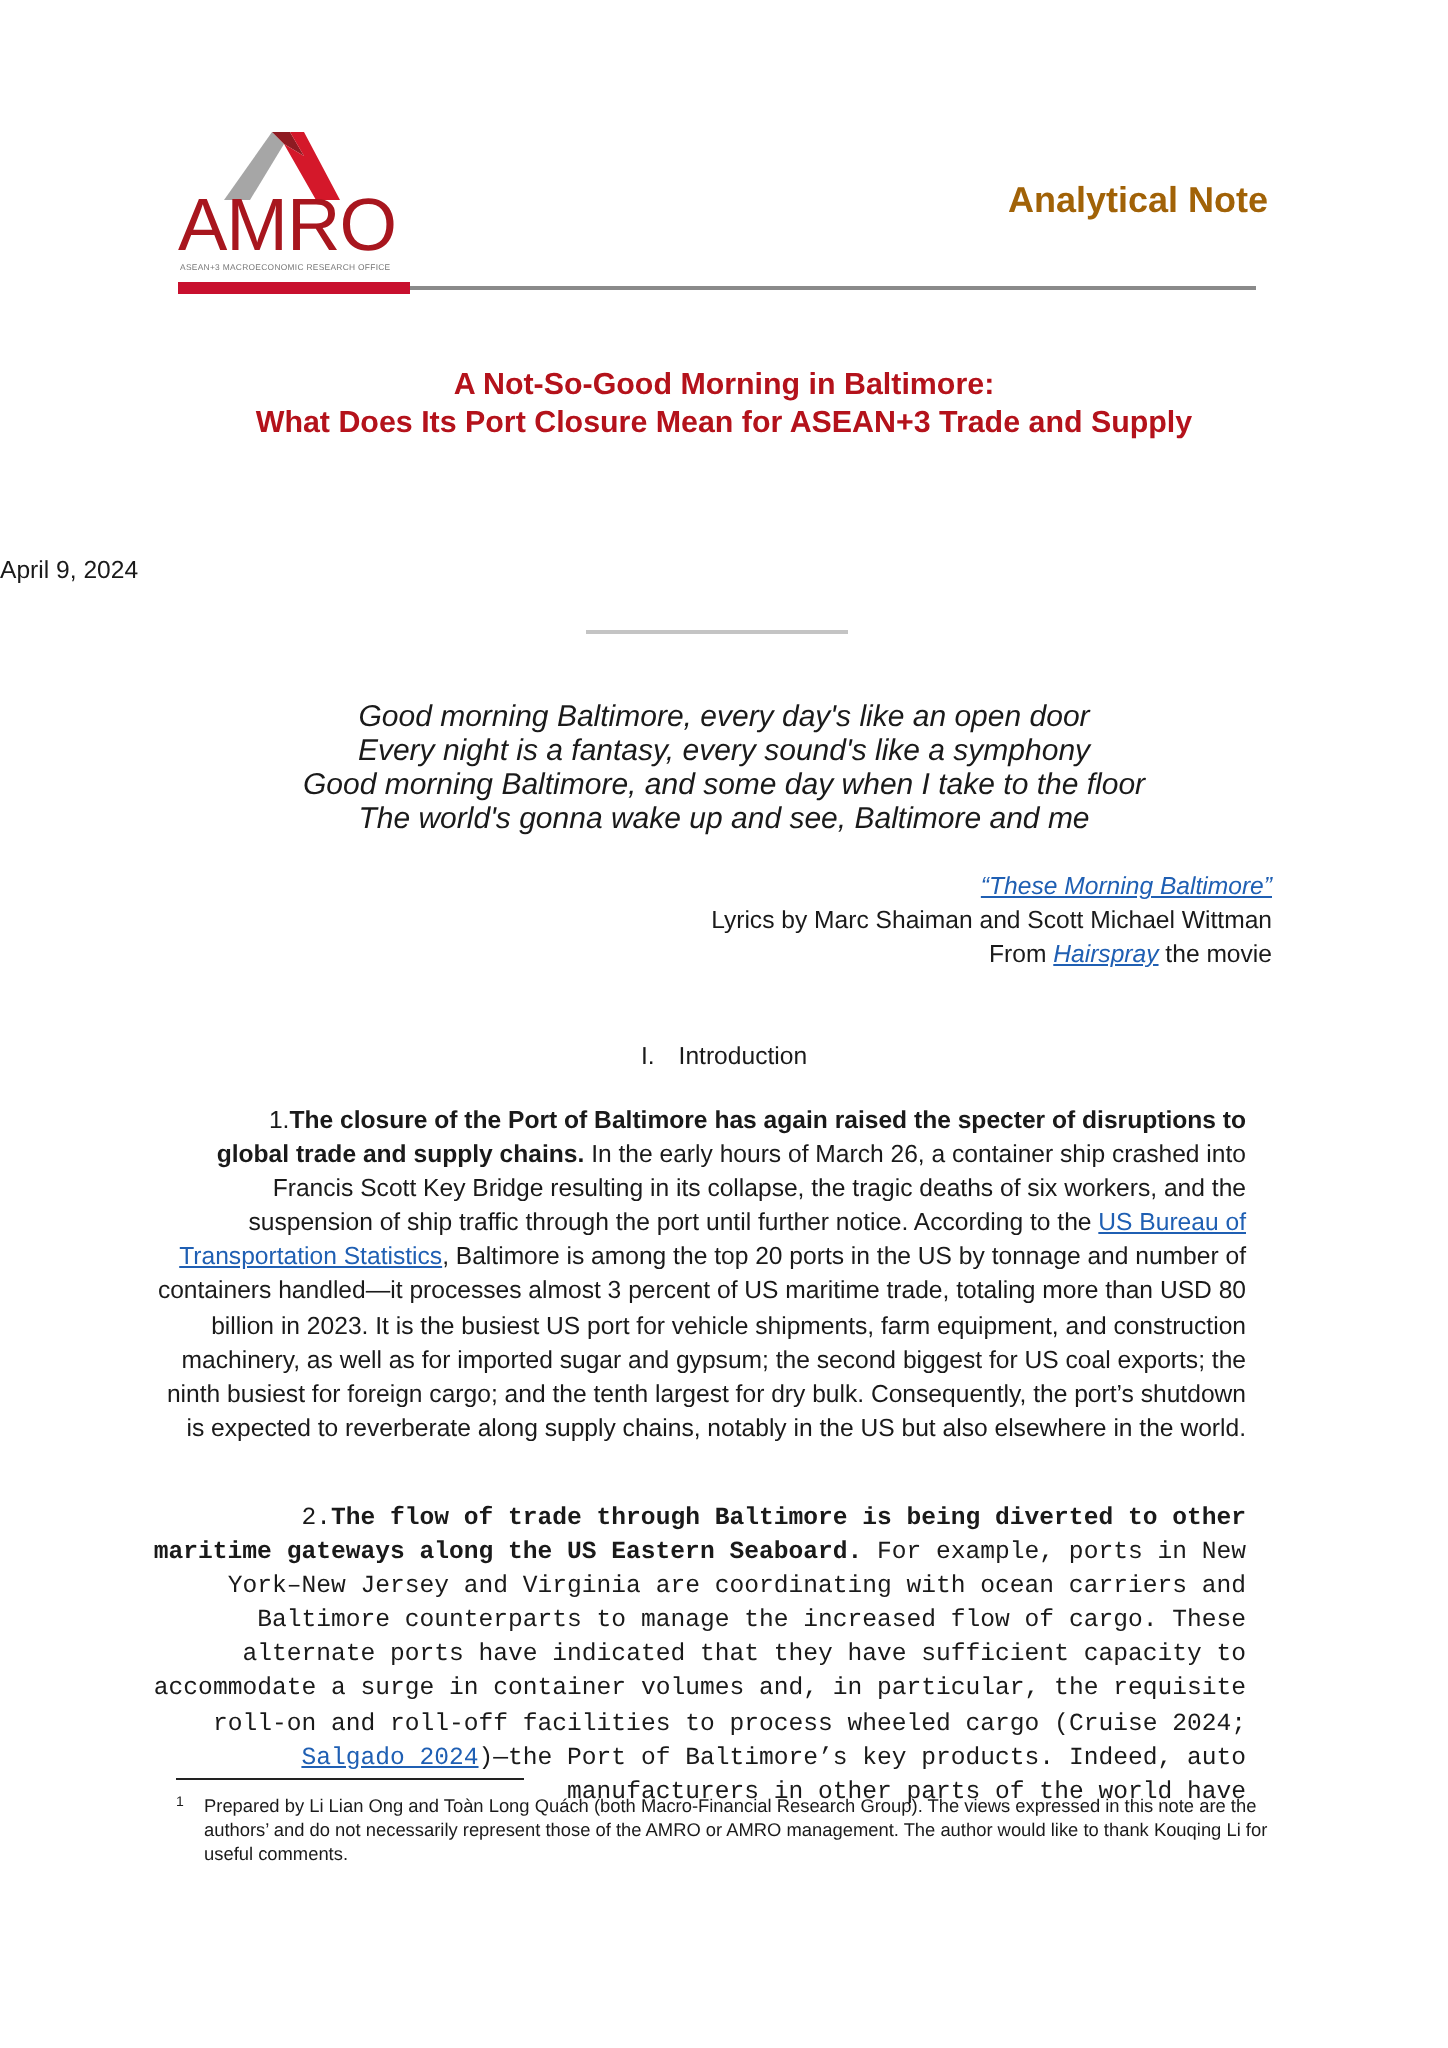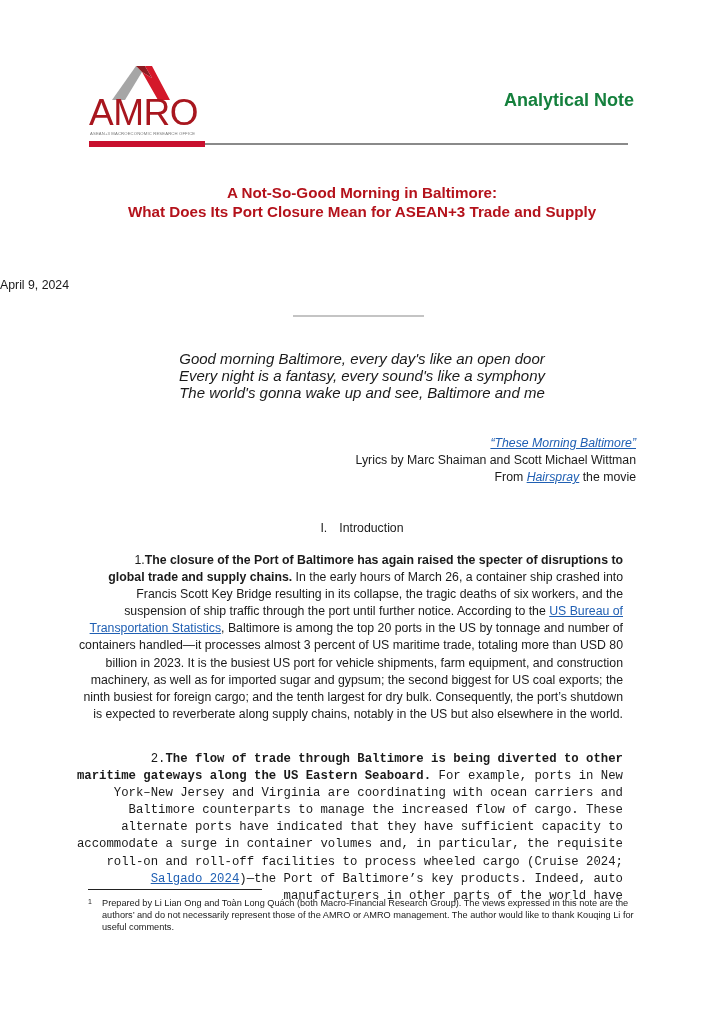--- a/index.html
+++ b/index.html
@@ -5,21 +5,21 @@
   html, body { margin: 0; padding: 0; background: #ffffff; }
   body { width: 724px; height: 1024px; position: relative; overflow: hidden; font-family: "Liberation Sans", sans-serif; color: #1a1a1a; }
   .abs { position: absolute; }
 
   
   .logo-mark { left: 112px; top: 64px; width: 60px; height: 36px; }
   .logo-text { left: 89px; top: 94px; font-size: 37px; color: #a8161e; letter-spacing: -0.5px; line-height: 1; font-weight: normal; }
   .logo-sub { left: 90px; top: 131px; font-size: 4.2px; color: #777; letter-spacing: 0.15px; white-space: nowrap; }
   .logo-bar { left: 89px; top: 141px; width: 116px; height: 6px; background: #c8102e; }
   .header-rule { left: 205px; top: 143px; width: 423px; height: 1.5px; background: #8a8a8a; }
-  .doc-type { right: 90px; top: 90px; font-size: 18px; font-weight: bold; color: #15803d; }
+  .doc-type { right: 90px; top: 90px; font-size: 18px; font-weight: bold; color: #a16207; }
 
   
   .title { left: 80px; width: 564px; top: 183px; text-align: center; color: #b4121b; font-weight: bold; font-size: 15.2px; line-height: 19px; }
   .title sup { font-size: 9px; vertical-align: top; position: relative; top: -2px; }
   .date { left: 0; width: 688px; top: 278px; text-align: left; font-size: 12.3px; }
   .sep { left: 293px; top: 315px; width: 131px; height: 1.5px; background: #c4c4c4; }
 
   
   .lyrics { left: 80px; width: 564px; top: 350px; text-align: center; font-style: italic; font-size: 15px; line-height: 17px; }
   .credit { right: 88px; top: 435px; text-align: right; font-size: 12.3px; line-height: 17px; }
@@ -63,20 +63,21 @@
   <div>A Not-So-Good Morning in Baltimore:</div>
   <div>What Does Its Port Closure Mean for ASEAN+3 Trade and Supply</div>
 </div>
 
 <div class="abs date">April 9, 2024</div>
 <div class="abs sep"></div>
 
 <div class="abs lyrics">
   <div>Good morning Baltimore, every day's like an open door</div>
   <div>Every night is a fantasy, every sound's like a symphony</div>
+  <div>Good morning Baltimore, and some day when I take to the floor</div>
   <div>The world's gonna wake up and see, Baltimore and me</div>
 </div>
 
 <div class="abs credit">
   <div><a class="lnk">“These Morning Baltimore”</a></div>
   <div>Lyrics by Marc Shaiman and Scott Michael Wittman</div>
   <div><span>From </span><a class="lnk">Hairspray</a><span> the movie</span></div>
 </div>
 
 <div class="abs section">

